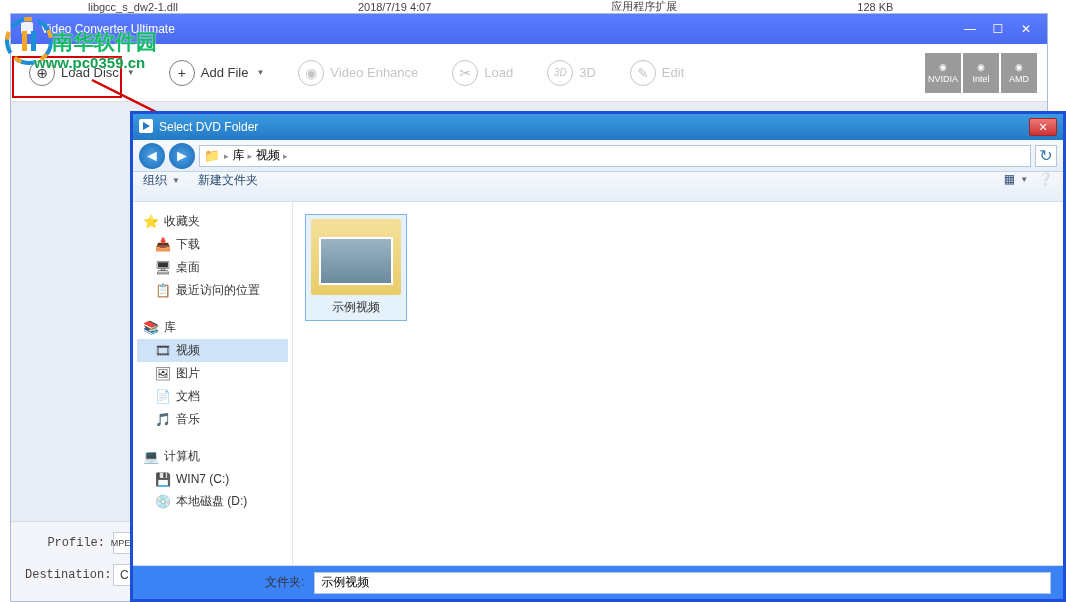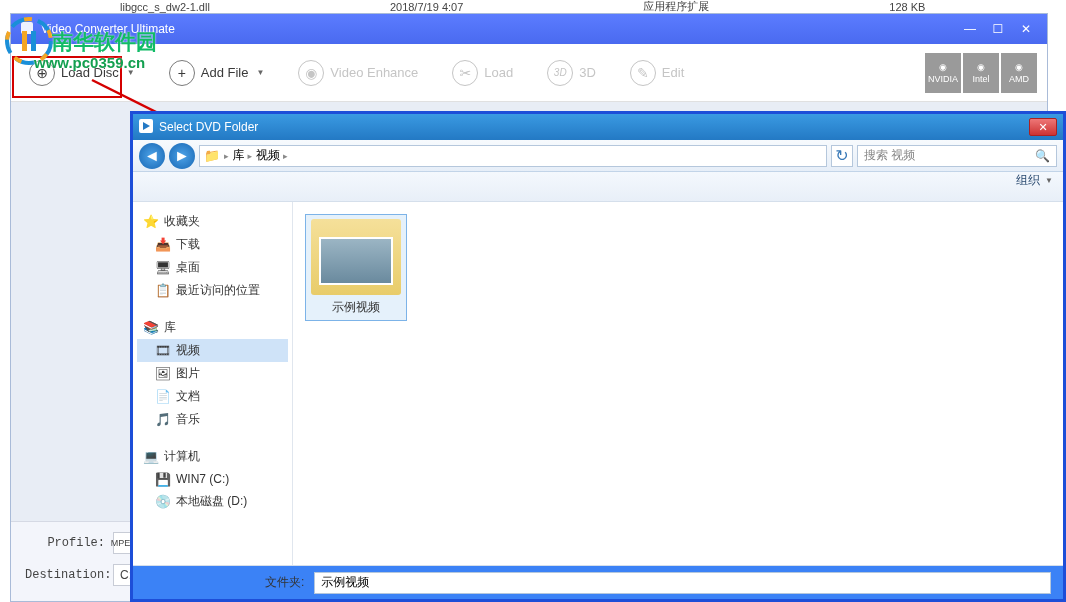--- a/index.html
+++ b/index.html
@@ -1,19 +1,19 @@
 <!DOCTYPE html>
 <html><head>
 <meta charset="utf-8">
 <style>
 * { margin: 0; padding: 0; box-sizing: border-box; font-family: "Segoe UI", Tahoma, sans-serif; }
 body { width: 1066px; height: 602px; position: relative; background: #fff; overflow: hidden; }
 
 
-.bg-row { position: absolute; top: 0; left: 0; right: 0; height: 13px; background: #fff; display: flex; align-items: center; font-size: 11px; color: #444; padding-left: 120px; gap: 180px; }
+.bg-row { position: absolute; top: 0; left: 0; right: 0; height: 13px; background: #fff; display: flex; align-items: center; font-size: 11px; color: #444; padding-left: 88px; gap: 180px; }
 
 
 .app { position: absolute; top: 13px; left: 10px; right: 18px; bottom: 0; background: #fff; border: 1px solid #a9bbd8; }
 .app-titlebar { height: 30px; background: linear-gradient(#5b7cff, #4a6af0); display: flex; align-items: center; color: #fff; font-size: 12px; padding: 11px 8px; }
 .app-title { flex: 1; display: flex; align-items: center; gap: 6px; }
 .win-controls { display: flex; gap: 2px; }
 .win-btn { width: 26px; height: 20px; display: flex; align-items: center; justify-content: center; cursor: pointer; color: #fff; }
 
 .app-toolbar { height: 58px; background: #fff; display: flex; align-items: center; padding: 0 10px; gap: 18px; border-bottom: 1px solid #e0e0e0; }
 .tool-btn { display: flex; align-items: center; gap: 6px; font-size: 13px; color: #6b6b6b; cursor: pointer; padding: 4px 8px; }
@@ -44,21 +44,21 @@
 .dlg-close { width: 28px; height: 18px; background: linear-gradient(#e77,#c33); border: 1px solid #a22; border-radius: 2px; display: flex; align-items: center; justify-content: center; color: #fff; font-size: 11px; cursor: pointer; }
 
 .dlg-nav { height: 32px; background: linear-gradient(#f7fafd,#e6eef8); border-bottom: 1px solid #c2d4e8; display: flex; align-items: center; padding: 0 6px; gap: 4px; }
 .nav-ar { width: 26px; height: 26px; border-radius: 50%; background: radial-gradient(#4da3e8,#1766b3); display: flex; align-items: center; justify-content: center; color: #fff; cursor: pointer; }
 .breadcrumb { flex: 1; height: 22px; background: #fff; border: 1px solid #b5c7dc; display: flex; align-items: center; padding: 0 4px; font-size: 12px; gap: 4px; }
 .bc-seg { display: flex; align-items: center; gap: 3px; cursor: pointer; }
 .bc-sep { color: #888; font-size: 9px; }
 .refresh { width: 22px; height: 22px; border: 1px solid #b5c7dc; background: #fff; display: flex; align-items: center; justify-content: center; cursor: pointer; color: #3a7ab8; }
 .search { width: 200px; height: 22px; background: #fff; border: 1px solid #b5c7dc; padding: 0 6px; font-size: 12px; color: #888; display: flex; align-items: center; }
 
-.dlg-tools { height: 30px; background: linear-gradient(#f4f8fd,#e8eff8); border-bottom: 1px solid #d5dfeb; display: flex; align-items: flex-end; padding: 0 10px; gap: 18px; font-size: 12px; color: #2a4a70; flex-direction: column; }
+.dlg-tools { height: 30px; background: linear-gradient(#f4f8fd,#e8eff8); border-bottom: 1px solid #d5dfeb; display: flex; align-items: flex-start; padding: 0 10px; gap: 18px; font-size: 12px; color: #2a4a70; }
 .dlg-tool { cursor: pointer; display: flex; align-items: center; gap: 3px; }
 .dlg-tools-right { margin-left: auto; display: flex; gap: 10px; align-items: center; }
 
 .dlg-body { position: absolute; top: 88px; left: 0; right: 0; bottom: 34px; display: flex; }
 .dlg-tree { width: 160px; background: #fff; border-right: 1px solid #e0e6ee; padding: 8px 4px; font-size: 12px; overflow: hidden; }
 .tree-group { margin-bottom: 14px; }
 .tree-item { display: flex; align-items: center; gap: 5px; padding: 3px 4px 3px 18px; cursor: pointer; color: #333; white-space: nowrap; }
 .tree-item.root { padding-left: 6px; font-weight: normal; }
 .tree-item.sel { background: #cfe3f8; }
 .ico { width: 16px; height: 16px; display: flex; align-items: center; justify-content: center; font-size: 13px; }
@@ -197,24 +197,20 @@
       <span class="bc-seg">
           <span>库</span>
           <span class="bc-sep">▸</span>
         </span>
       <span class="bc-seg">
           <span>视频</span>
           <span class="bc-sep">▸</span>
         </span>
     </div>
     <div class="refresh">↻</div>
-    <div class="search">
-      <span style="flex:1">搜索 视频</span>
-      <span>🔍</span>
-    </div>
   </div>
 
   <div class="dlg-tools">
     <div class="dlg-tool">
         <span>组织</span>
         <span class="chev">▼</span>
       </div>
     <div class="dlg-tool">新建文件夹</div>
     <div class="dlg-tools-right">
       <div class="dlg-tool">▦<span class="chev">▼</span></div>

